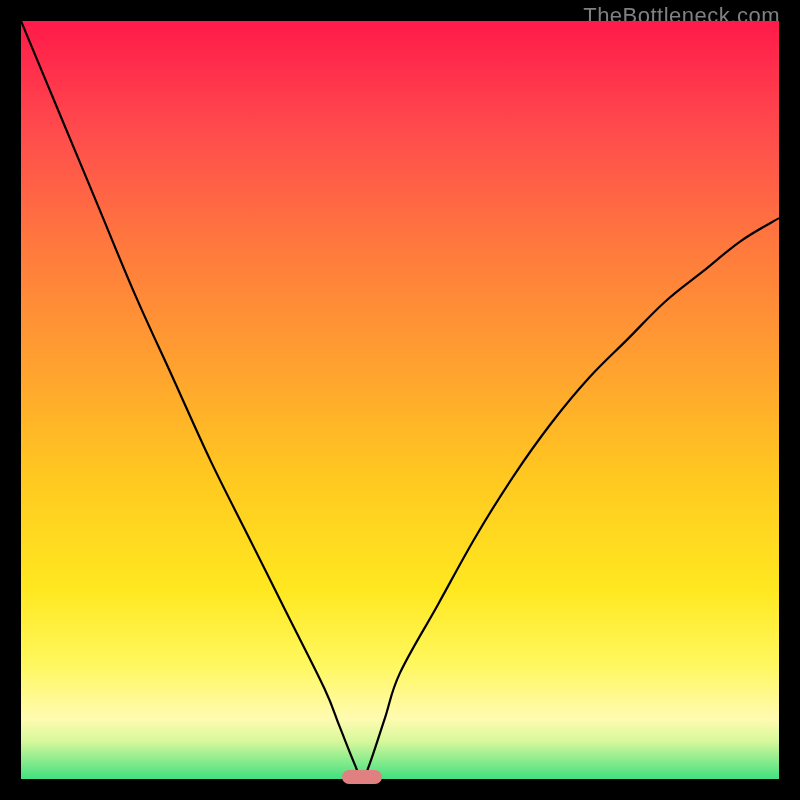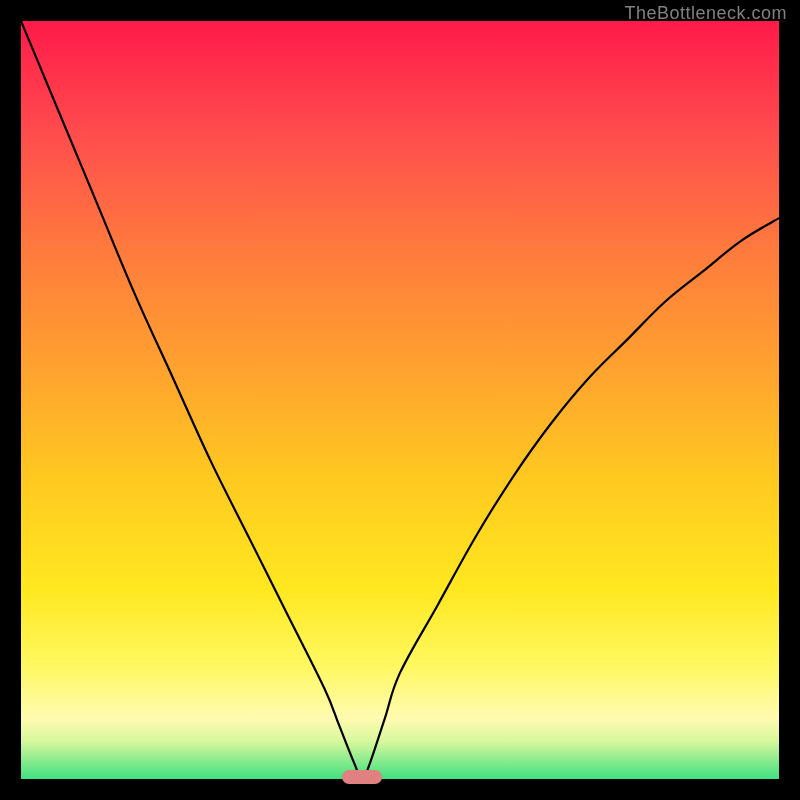--- a/index.html
+++ b/index.html
@@ -31,23 +31,23 @@
       #ffe820 75%,
       #fff860 85%,
       #fffbb0 92%,
       #d8f89c 95%,
       #40e080 100%
     );
   }
   .watermark {
     position: absolute;
     top: 3px;
-    right: 13px;
+    right: 20px;
     color: #808080;
-    font-size: 18px;
+    font-size: 22px;
     font-weight: normal;
     letter-spacing: 0.5px;
   }
   svg.curve {
     position: absolute;
     left: 0;
     top: 0;
     width: 758px;
     height: 758px;
   }

